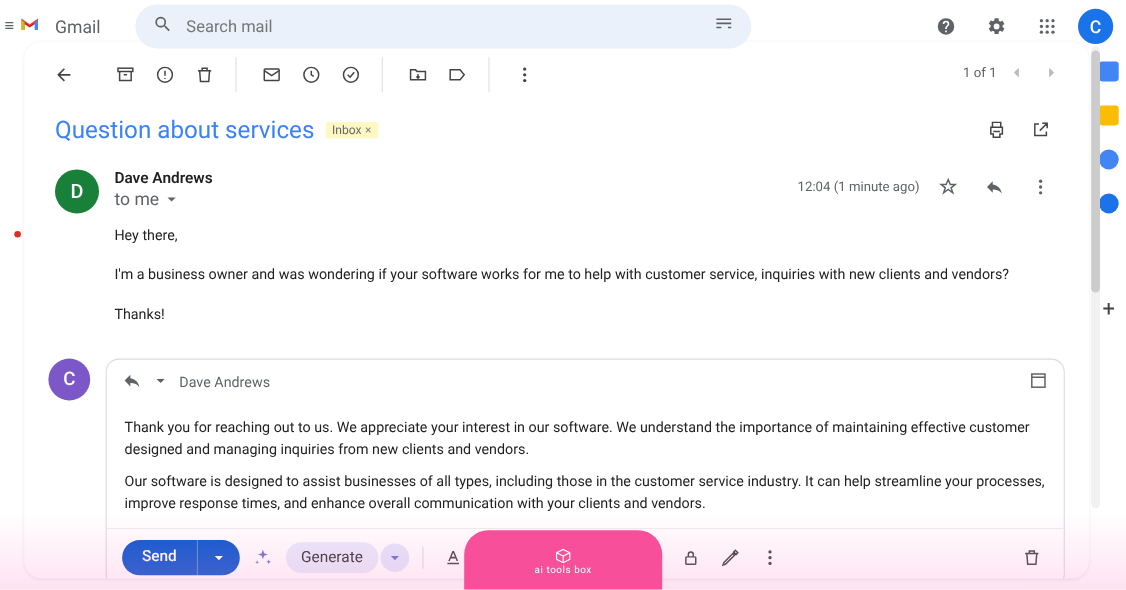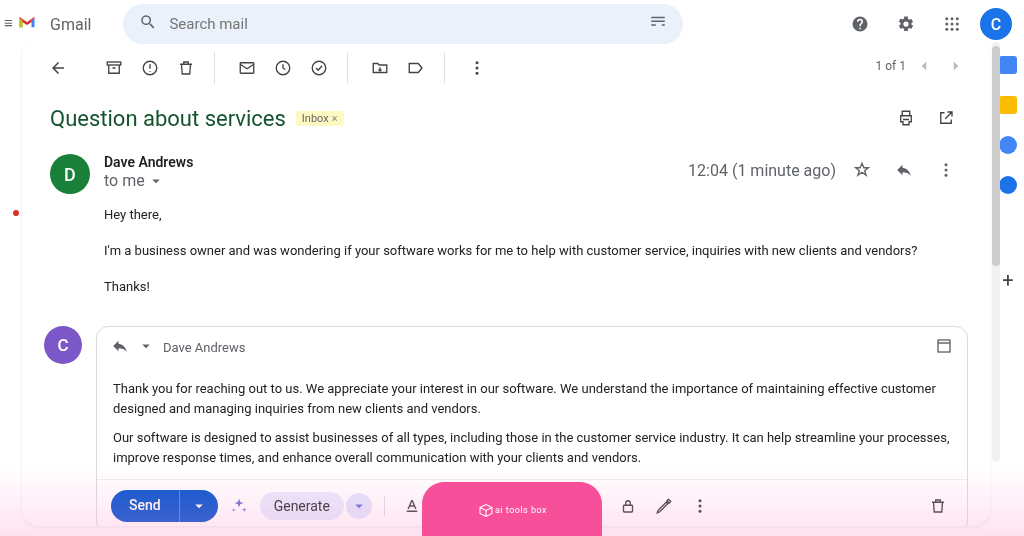--- a/index.html
+++ b/index.html
@@ -15,30 +15,30 @@
 .icon-btn{width:36px;height:36px;border-radius:50%;display:flex;align-items:center;justify-content:center;color:#5f6368;cursor:pointer}
 .avatar{width:32px;height:32px;border-radius:50%;background:#1a73e8;color:#fff;display:flex;align-items:center;justify-content:center;font-size:16px;font-weight:500}
 .main{position:absolute;left:22px;top:38px;right:34px;bottom:10px;background:#fff;border-radius:16px;box-shadow:0 1px 3px rgba(0,0,0,0.08);padding:14px 0;overflow:hidden}
 .toolbar{display:flex;align-items:flex-start;padding:0 20px 10px;gap:4px}
 .tb-group{display:flex;align-items:center;gap:4px;padding-right:12px;margin-right:12px;border-right:1px solid #e0e0e0}
 .tb-group:last-of-type{border:none}
 .tb-icon{width:32px;height:32px;display:flex;align-items:center;justify-content:center;color:#444;cursor:pointer;border-radius:4px}
 .tb-right{margin-left:auto;display:flex;align-items:center;gap:4px;color:#5f6368;font-size:12px}
 .nav-arrow{width:28px;height:28px;display:flex;align-items:center;justify-content:center;color:#bbb}
 .subject-row{display:flex;align-items:center;padding:8px 28px;gap:10px}
-.subject{font-size:22px;color:#14532d;font-weight:400}
+.subject{font-size:22px;color:#3b82f6;font-weight:400}
 .inbox-chip{background:#fef9c3;color:#666;font-size:11px;padding:1px 6px;border-radius:3px;display:flex;align-items:center;gap:3px}
 .inbox-chip .x{font-size:11px;color:#888}
 .subject-actions{margin-left:auto;display:flex;gap:8px}
 .email-head{display:flex;align-items:flex-start;padding:12px 28px 6px;gap:14px}
 .av-d{width:40px;height:40px;border-radius:50%;background:#188038;color:#fff;display:flex;align-items:center;justify-content:center;font-size:18px;font-weight:500}
 .sender-info{flex:1}
 .sender-name{font-size:14px;font-weight:600;color:#1f1f1f}
 .to-line{font-size:16px;color:#5f6368;display:flex;align-items:center;gap:2px;margin-top:1px}
-.head-right{display:flex;align-items:center;gap:10px;color:#5f6368;font-size:16px}
+.head-right{display:flex;align-items:center;gap:10px;color:#5f6368;font-size:12px}
 .body-text{padding:4px 28px 4px 82px;font-size:13px;color:#222;line-height:1.7}
 .body-text p{margin-bottom:14px}
 .compose{margin:10px 22px 0;display:flex;gap:14px;align-items:flex-start}
 .av-c{width:38px;height:38px;border-radius:50%;background:#7b57c7;color:#fff;display:flex;align-items:center;justify-content:center;font-size:17px;font-weight:500;flex-shrink:0}
 .compose-box{flex:1;border:1px solid #dadce0;border-radius:12px;background:#fff;display:flex;flex-direction:column;overflow:hidden}
 .compose-head{display:flex;align-items:center;padding:10px 14px;gap:8px;font-size:13px;color:#5f6368;border-bottom:1px solid transparent}
 .compose-head .popout{margin-left:auto}
 .compose-body{padding:2px 16px 4px;font-size:13px;color:#222;line-height:1.55;height:110px;overflow-y:auto;position:relative}
 .compose-body p{margin:8px 0}
 .compose-body::-webkit-scrollbar{width:10px}
@@ -47,21 +47,21 @@
 .send-btn{display:flex;align-items:stretch;background:#0b57d0;border-radius:18px;overflow:hidden;cursor:pointer}
 .send-main{color:#fff;font-size:14px;font-weight:500;padding:7px 18px}
 .send-more{color:#fff;padding:7px 10px;border-left:1px solid rgba(255,255,255,0.3);display:flex;align-items:center}
 .foot-icon{width:30px;height:30px;display:flex;align-items:center;justify-content:center;color:#444;cursor:pointer;border-radius:4px}
 .gen-btn{background:#e8ebfd;border-radius:18px;padding:6px 14px;font-size:14px;color:#333;display:flex;align-items:center;gap:4px;cursor:pointer}
 .gen-plus{width:26px;height:26px;border-radius:50%;background:#e3e7fd;display:flex;align-items:center;justify-content:center;color:#6b74d8;margin-left:-4px}
 .sep{width:1px;height:20px;background:#ddd;margin:0 6px}
 .trash-right{margin-left:auto}
 .sidebar-right{position:absolute;right:4px;top:56px;width:24px;display:flex;flex-direction:column;gap:22px;align-items:center}
 .side-dot{width:18px;height:18px;border-radius:3px}
-.pink-badge{position:absolute;left:50%;bottom:0;transform:translateX(-50%);width:180px;height:54px;background:#f84f9a;border-radius:22px 22px 0 0;display:flex;flex-direction:row;align-items:center;justify-content:center;color:#fff;font-size:9px;z-index:100}
+.pink-badge{position:absolute;left:50%;bottom:0;transform:translateX(-50%);width:180px;height:54px;background:#f84f9a;border-radius:22px 22px 0 0;display:flex;flex-direction:column;align-items:center;justify-content:center;color:#fff;font-size:9px;z-index:100}
 .scroll-right{position:absolute;right:24px;top:42px;width:8px;height:420px;background:#f1f1f1;border-radius:4px;z-index:3}
 .scroll-thumb{width:8px;height:220px;background:#ccc;border-radius:4px;margin-top:4px}
 .edge-left{position:absolute;left:0;top:0;width:22px;height:100%}
 .red-dot{position:absolute;left:13px;top:210px;width:6px;height:6px;border-radius:50%;background:#d93025}
 .menu-burger{position:absolute;left:4px;top:14px;color:#5f6368;font-size:15px}
 .gradient-bottom{position:absolute;left:0;bottom:0;width:100%;height:70px;background:linear-gradient(to top,rgba(255,140,200,0.25),transparent);pointer-events:none;z-index:2}
 svg{width:18px;height:18px}
 </style>
 </head>
 <body>

